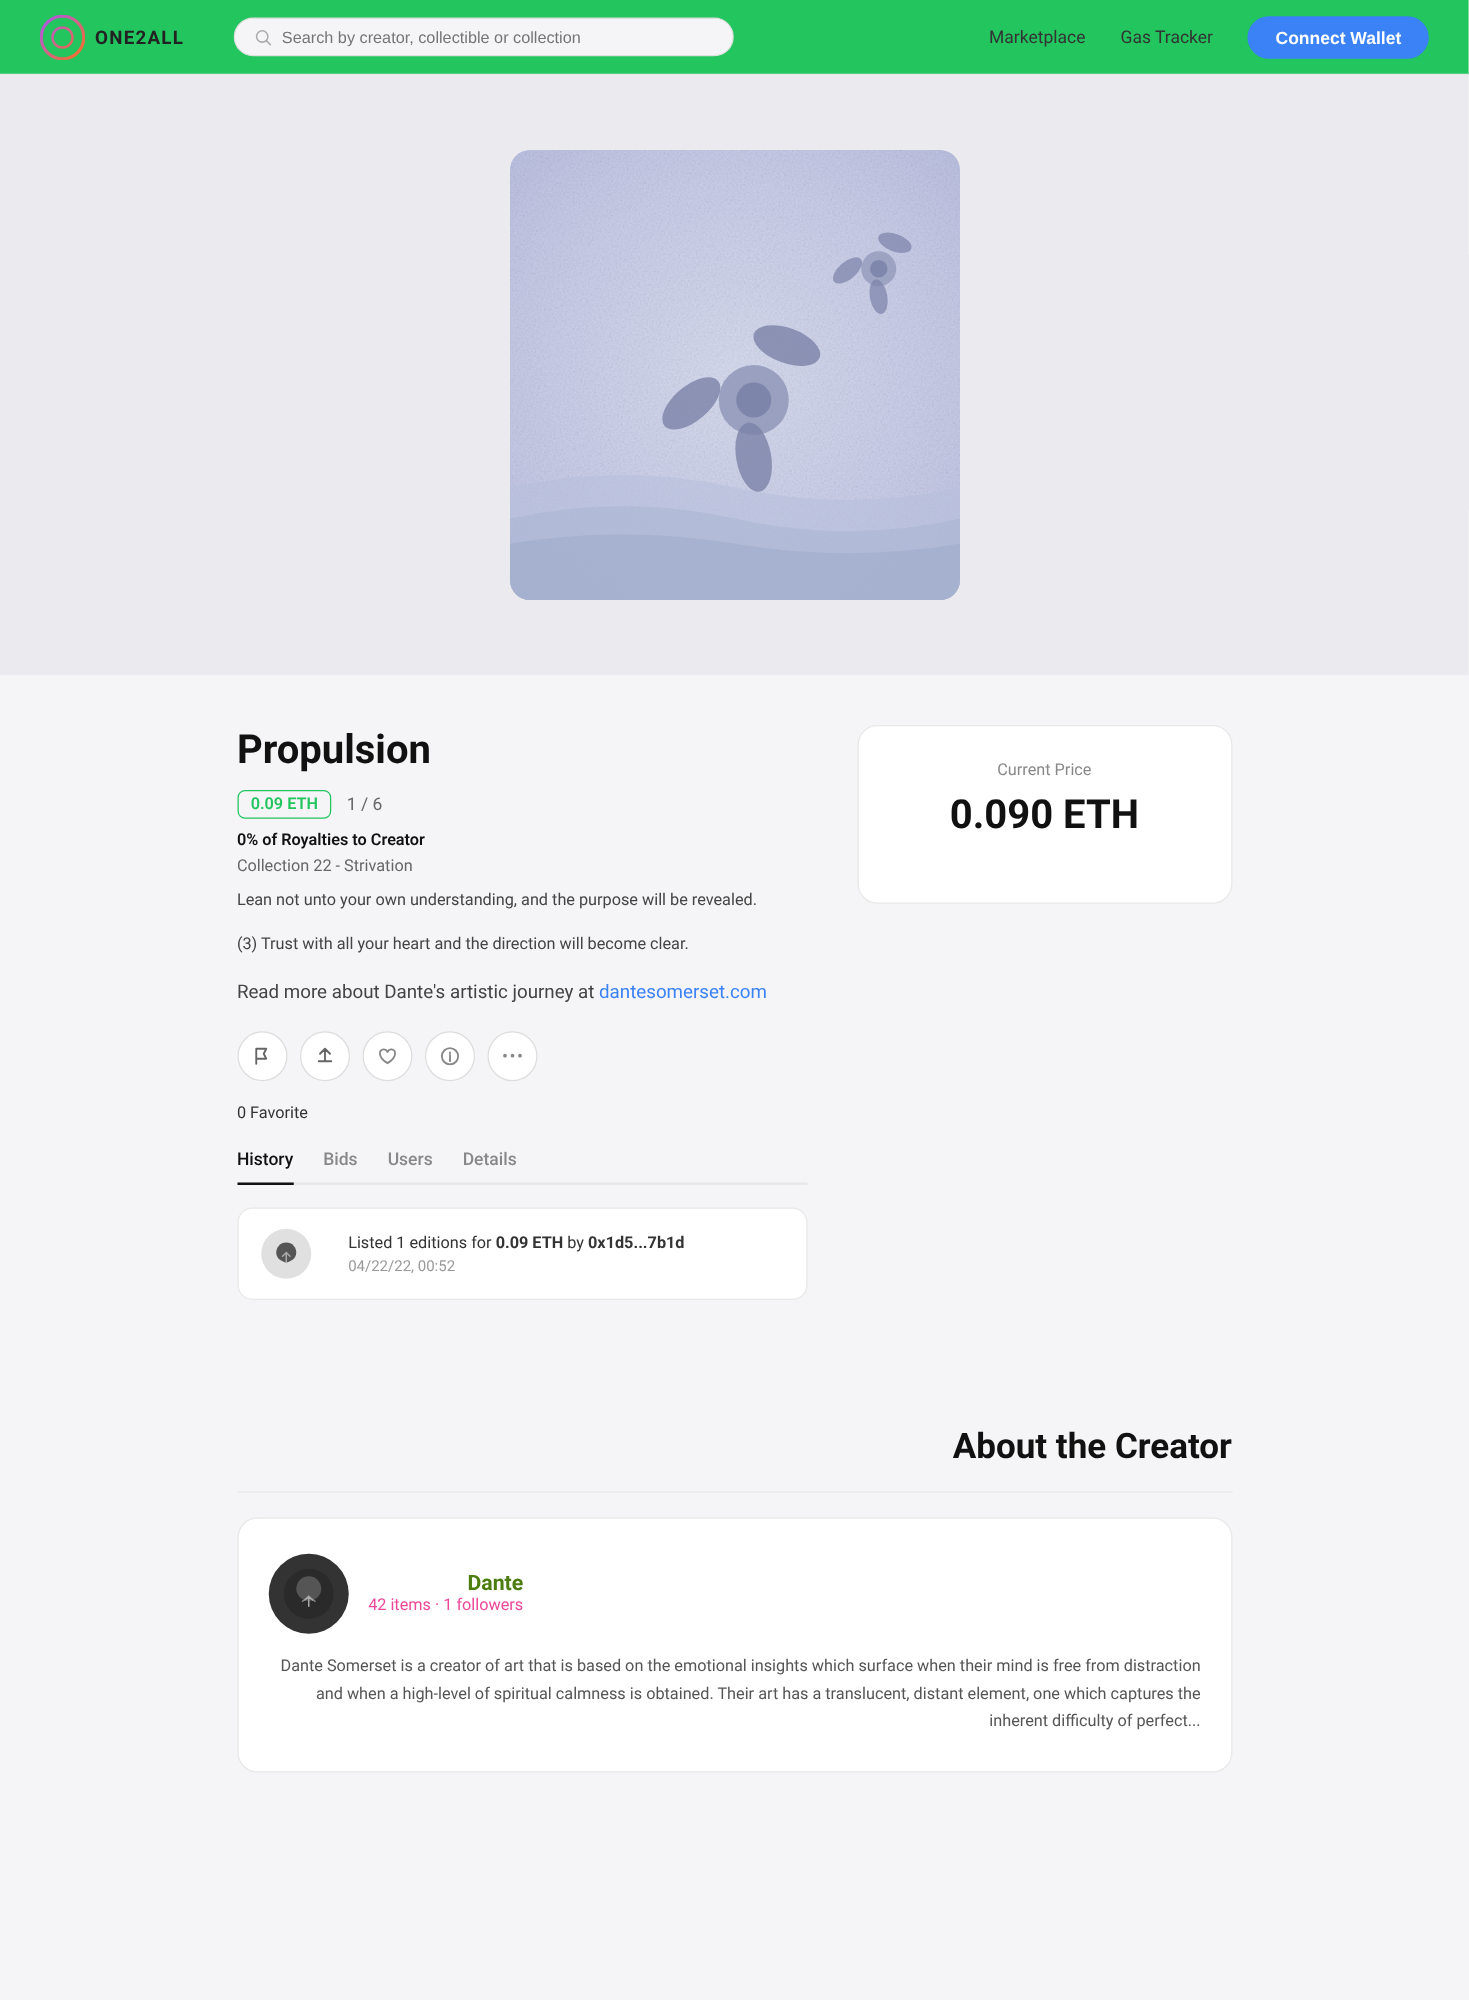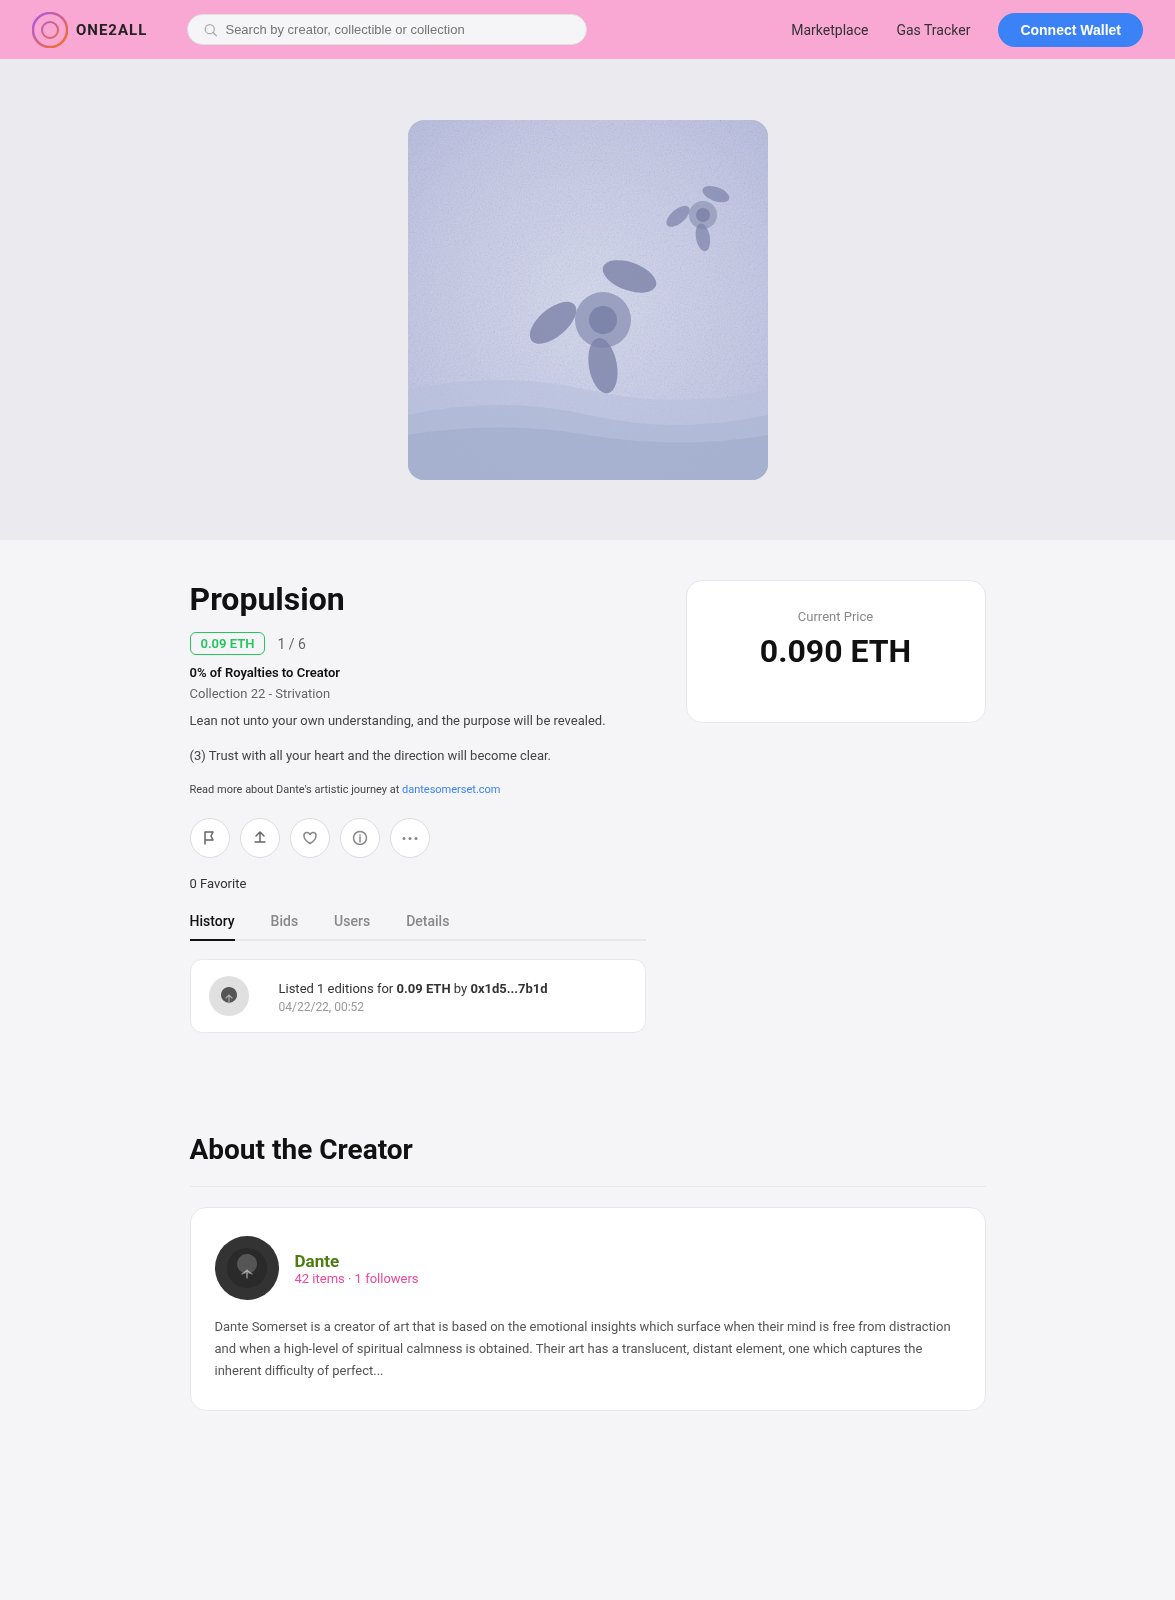--- a/index.html
+++ b/index.html
@@ -2,21 +2,21 @@
 <html><head>
   <meta charset="utf-8">
   <style>
     * { box-sizing: border-box; margin: 0; padding: 0; }
     body { font-family: -apple-system, BlinkMacSystemFont, 'Segoe UI', Roboto, sans-serif; background: #f5f5f7; color: #222; }
 
     
     .navbar {
       display: flex;
       align-items: center;
-      background: #f9a8d4;
+      background: #22c55e;
       padding: 0 32px;
       height: 60px;
       border-bottom: 1px solid #e8e8e8;
       position: relative;
       z-index: 10;
     }
     .logo-area {
       display: flex;
       align-items: center;
       gap: 8px;
@@ -149,21 +149,21 @@
       color: #666;
       margin-bottom: 10px;
     }
     .description-text {
       font-size: 13px;
       color: #444;
       line-height: 1.6;
       margin-bottom: 14px;
     }
     .link-text {
-      font-size: 11px;
+      font-size: 15px;
       color: #444;
       margin-bottom: 20px;
       line-height: 1.6;
     }
     .link-text a {
       color: #3b82f6;
       text-decoration: none;
     }
 
     
@@ -187,21 +187,21 @@
     }
     .favorite-count {
       font-size: 13px;
       color: #333;
       margin-bottom: 22px;
     }
 
     
     .tabs-row {
       display: flex;
-      gap: 36px;
+      gap: 24px;
       border-bottom: 2px solid #e8e8e8;
       margin-bottom: 18px;
     }
     .tab-item {
       font-size: 14px;
       padding-bottom: 10px;
       cursor: pointer;
       color: #888;
       font-weight: 500;
     }
@@ -295,20 +295,21 @@
 
     
     .about-creator-section {
       background: #f5f5f7;
       padding: 40px 0 60px;
     }
     .about-inner {
       max-width: 860px;
       margin: 0 auto;
       padding: 0 32px;
+      text-align: right;
     }
     .about-title {
       font-size: 28px;
       font-weight: 700;
       color: #111;
       margin-bottom: 20px;
     }
     .creator-card {
       background: #fff;
       border-radius: 16px;

